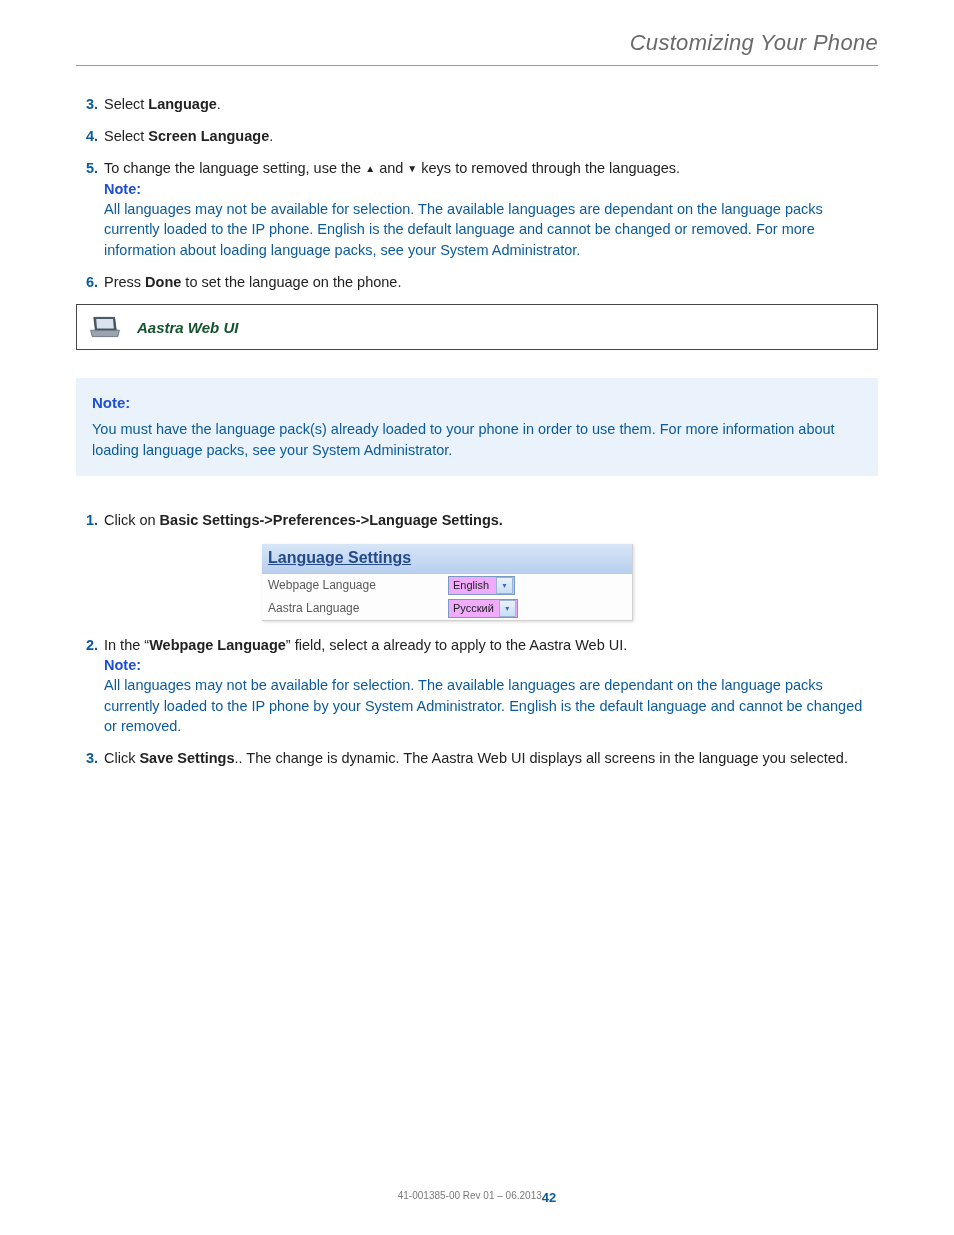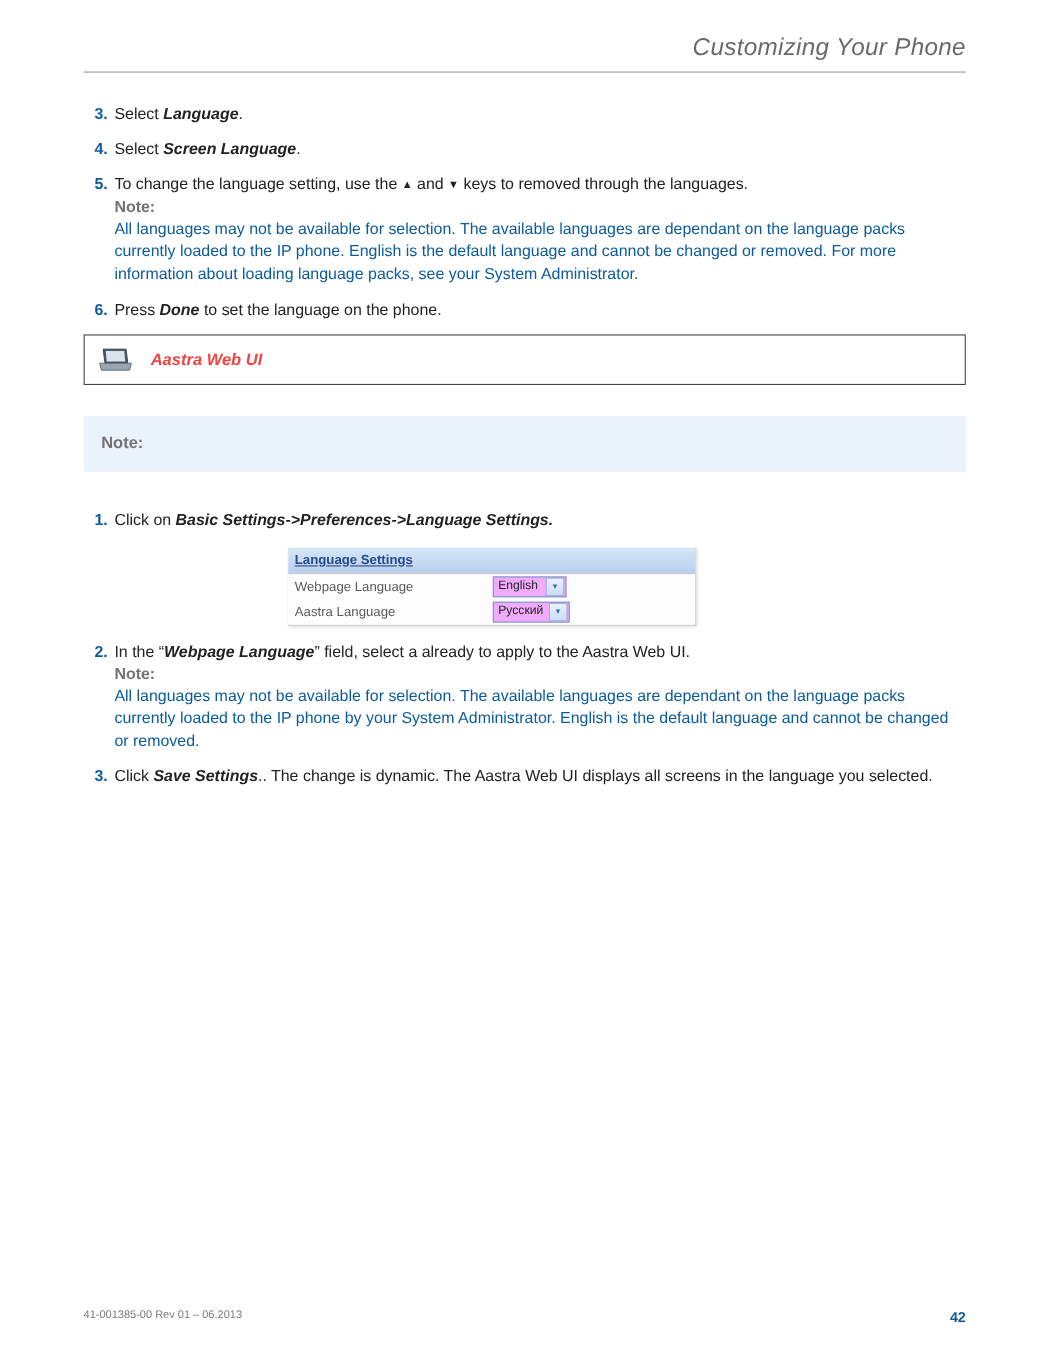--- a/index.html
+++ b/index.html
@@ -38,40 +38,40 @@
   }
   .ol-num {
     color: #0b5b9c;
     font-weight: bold;
     width: 22px;
     flex: 0 0 22px;
     text-align: right;
     margin-right: 6px;
   }
   .ol-body { flex: 1; }
-  .bold { font-weight: bold; font-style: italic; }
-  .note-label { color: #737373; font-weight: bold; }
+  .bold { font-weight: bold; }
+  .note-label { color: #1d4ed8; font-weight: bold; }
   .note-text { color: #0b5b9c; }
   .arrow { display: inline-block; font-size: 10px; vertical-align: 1px; }
   .para { margin: 18px 0 16px 0; }
   .webui-bar {
     border: 1px solid #454545;
     display: flex;
     align-items: center;
     padding: 8px 12px;
     margin: 8px 0 28px 0;
   }
   .webui-icon {
     width: 32px; height: 28px;
     margin-right: 16px;
     position: relative;
   }
   .webui-icon svg { width: 100%; height: 100%; }
   .webui-title {
-    color: #ef4444;
+    color: #14532d;
     font-style: italic;
     font-weight: bold;
     font-size: 15px;
   }
   .note-box {
     background: #eaf2fb;
     padding: 14px 16px 16px 16px;
     margin-bottom: 34px;
   }
   .note-box .note-label { font-size: 15px; }
@@ -86,21 +86,21 @@
     font-size: 12px;
     background: #fdfdfd;
   }
   .settings-header {
     background: linear-gradient(#d7e6f7,#b8cfee);
     color: #244a8a;
     font-weight: 600;
     padding: 3px 6px;
     border-bottom: 1px solid #c9c9c9;
     text-decoration: underline;
-    font-size: 12px;
+    font-size: 16px;
   }
   .settings-row {
     display: flex;
     align-items: center;
     padding: 2px 6px;
     color: #5a5a5a;
   }
   .settings-row .srl { flex: 0 0 180px; }
   .dropdown {
     display: inline-flex;
@@ -117,21 +117,21 @@
     border: 1px solid #99b3d9;
     background: linear-gradient(#eaf2fc,#c9ddf4);
     display: flex; align-items: center; justify-content: center;
     color: #3a6fb5;
     font-size: 8px;
   }
   .footer {
     position: absolute;
     left: 76px; right: 76px; bottom: 28px;
     display: flex;
-    justify-content: space-between;
+    justify-content: center;
     font-size: 10px;
     color: #7a7a7a;
   }
   .footer .pg { color: #0b5b9c; font-weight: bold; font-size: 13px; }
 </style>
 </head>
 <body>
 
 <div class="page">
 
@@ -175,20 +175,21 @@
         <polygon points="6,4 32,4 34,20 8,20" fill="#4a5a6a" stroke="#2e3a46"></polygon>
         <polygon points="9,6 30,6 31,18 10,18" fill="#d9e4ef"></polygon>
         <polygon points="2,20 38,20 36,28 4,28" fill="#9aa4ae" stroke="#5a6670"></polygon>
       </svg>
     </span>
     <span class="webui-title">Aastra Web UI</span>
   </div>
 
   <div class="note-box">
     <span class="note-label">Note:</span>
+    <p>You must have the language pack(s) already loaded to your phone in order to use them. For more information about loading language packs, see your System Administrator.</p>
   </div>
 
   <div class="ol-item">
     <span class="ol-num">1.</span>
     <span class="ol-body">
       <span>Click on </span><span class="bold">Basic Settings-&gt;Preferences-&gt;Language Settings.</span>
     </span>
   </div>
 
   <div class="settings-panel">

